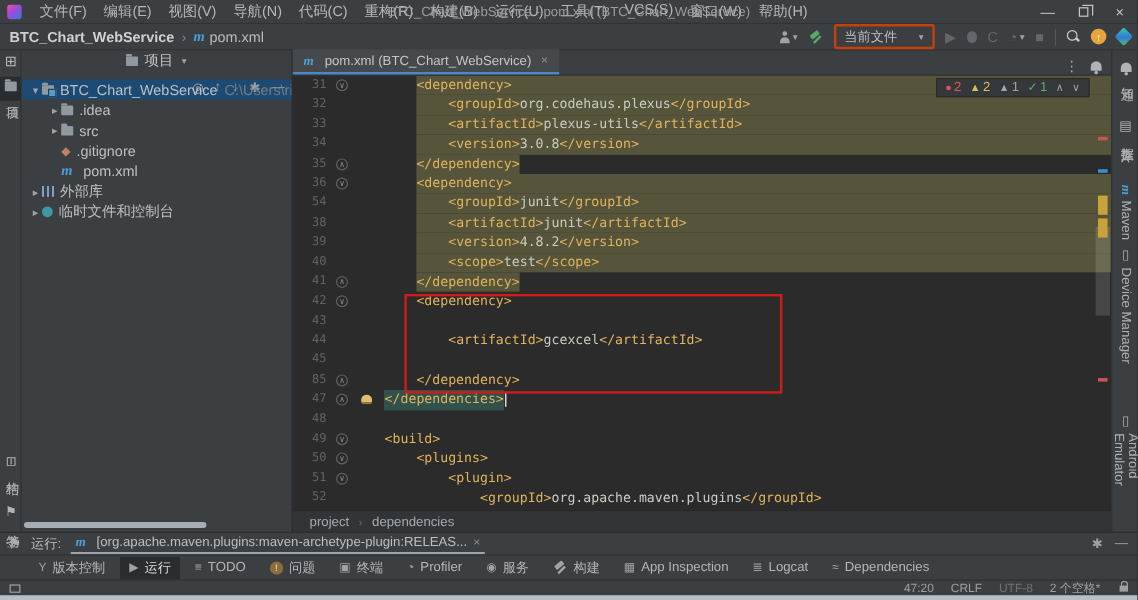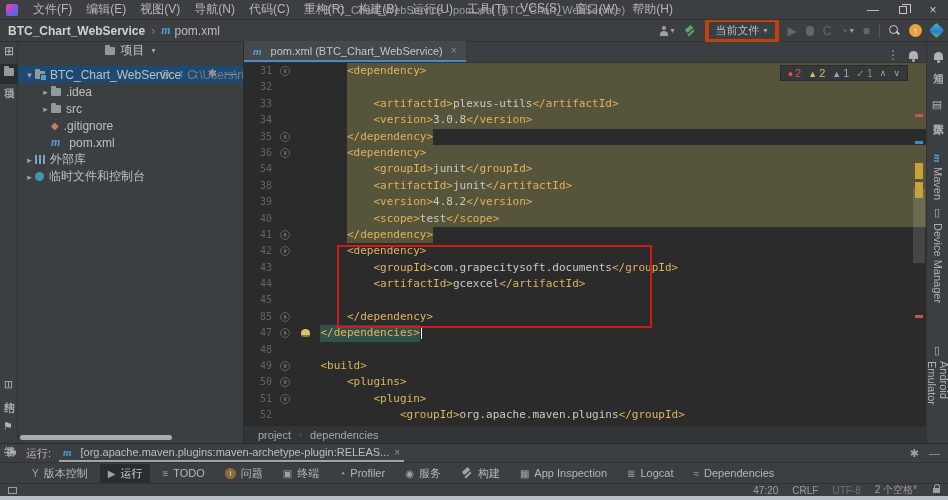--- a/index.html
+++ b/index.html
@@ -27,21 +27,21 @@
   .tb-ic { color:#afb1b3; font-size:12px; display:flex; align-items:center; }
   .dim { color:#63666a; }
   .i-user { width:10px; height:10px; position:relative; }
   .i-user::before { content:""; position:absolute; left:3px; top:0; width:4px; height:4px; border-radius:50%; background:#9fa3a6; }
   .i-user::after { content:""; position:absolute; left:1px; top:5px; width:8px; height:5px; border-radius:4px 4px 0 0; background:#9fa3a6; }
   .caret-down { font-size:8px; color:#9fa3a6; margin-left:2px; }
   .hammer { width:12px; height:12px; position:relative; display:inline-block; }
   .hammer::before { content:""; position:absolute; left:1px; top:2px; width:8px; height:4px; background:#59a869; transform:rotate(-40deg); border-radius:1px; }
   .hammer::after { content:""; position:absolute; left:6px; top:4px; width:2px; height:8px; background:#59a869; transform:rotate(45deg); }
   .hammer.gray::before,.hammer.gray::after { background:#9fa3a6; }
-  .runbox { border:4px solid #c2410c; border-radius:2px; padding:1px 7px; color:#bcbec0; font-size:11px; display:flex; align-items:center; gap:2px; }
+  .runbox { border:2px solid #c2410c; border-radius:2px; padding:1px 7px; color:#bcbec0; font-size:11px; display:flex; align-items:center; gap:16px; }
   .i-bug { width:8px; height:10px; border-radius:4px; background:#63666a; }
   .vdiv { width:1px; height:14px; background:#53565a; }
   .i-search { width:11px; height:11px; position:relative; }
   .i-search::before { content:""; position:absolute; left:0; top:0; width:7px; height:7px; border:1.5px solid #c7cacc; border-radius:50%; }
   .i-search::after { content:""; position:absolute; left:7px; top:7px; width:4px; height:1.5px; background:#c7cacc; transform:rotate(45deg); }
   .i-update { width:13px; height:13px; border-radius:50%; background:#e8a33d; color:#fff; font-size:9px; display:flex; align-items:center; justify-content:center; font-weight:bold; }
   .i-feature { width:11px; height:11px; transform:rotate(45deg); border-radius:2px;
     background:linear-gradient(135deg,#37c9b0 0%,#2e7bd8 55%,#59c356 100%); }
 
   
@@ -302,20 +302,21 @@
         <div id="code-lines">
             <div class="cl">
               <span class="ln">31</span>
               <span class="fm">∨</span>
               <div class="hl full" style="left: calc(8ch + 50px);"></div>
               <span class="codepre"><span>        </span><span class="tg">&lt;dependency&gt;</span></span>
             </div>
             <div class="cl">
               <span class="ln">32</span>
               <div class="hl full" style="left: calc(8ch + 50px);"></div>
+              <span class="codepre"><span>            </span><span class="tg">&lt;groupId&gt;</span><span>org.codehaus.plexus</span><span class="tg">&lt;/groupId&gt;</span></span>
             </div>
             <div class="cl">
               <span class="ln">33</span>
               <div class="hl full" style="left: calc(8ch + 50px);"></div>
               <span class="codepre"><span>            </span><span class="tg">&lt;artifactId&gt;</span><span>plexus-utils</span><span class="tg">&lt;/artifactId&gt;</span></span>
             </div>
             <div class="cl">
               <span class="ln">34</span>
               <div class="hl full" style="left: calc(8ch + 50px);"></div>
               <span class="codepre"><span>            </span><span class="tg">&lt;version&gt;</span><span>3.0.8</span><span class="tg">&lt;/version&gt;</span></span>
@@ -358,21 +359,20 @@
               <div class="hl" style="left: calc(8ch + 50px); width: 13ch;"></div>
               <span class="codepre"><span>        </span><span class="tg">&lt;/dependency&gt;</span></span>
             </div>
             <div class="cl">
               <span class="ln">42</span>
               <span class="fm">∨</span>
               <span class="codepre"><span>        </span><span class="tg">&lt;dependency&gt;</span></span>
             </div>
             <div class="cl">
               <span class="ln">43</span>
-              <span class="codepre"><span>            </span><span class="tg">&lt;groupId&gt;</span><span>com.grapecitysoft.documents</span><span class="tg">&lt;/groupId&gt;</span></span>
             </div>
             <div class="cl">
               <span class="ln">44</span>
               <span class="codepre"><span>            </span><span class="tg">&lt;artifactId&gt;</span><span>gcexcel</span><span class="tg">&lt;/artifactId&gt;</span></span>
             </div>
             <div class="cl">
               <span class="ln">45</span>
             </div>
             <div class="cl">
               <span class="ln">85</span>

